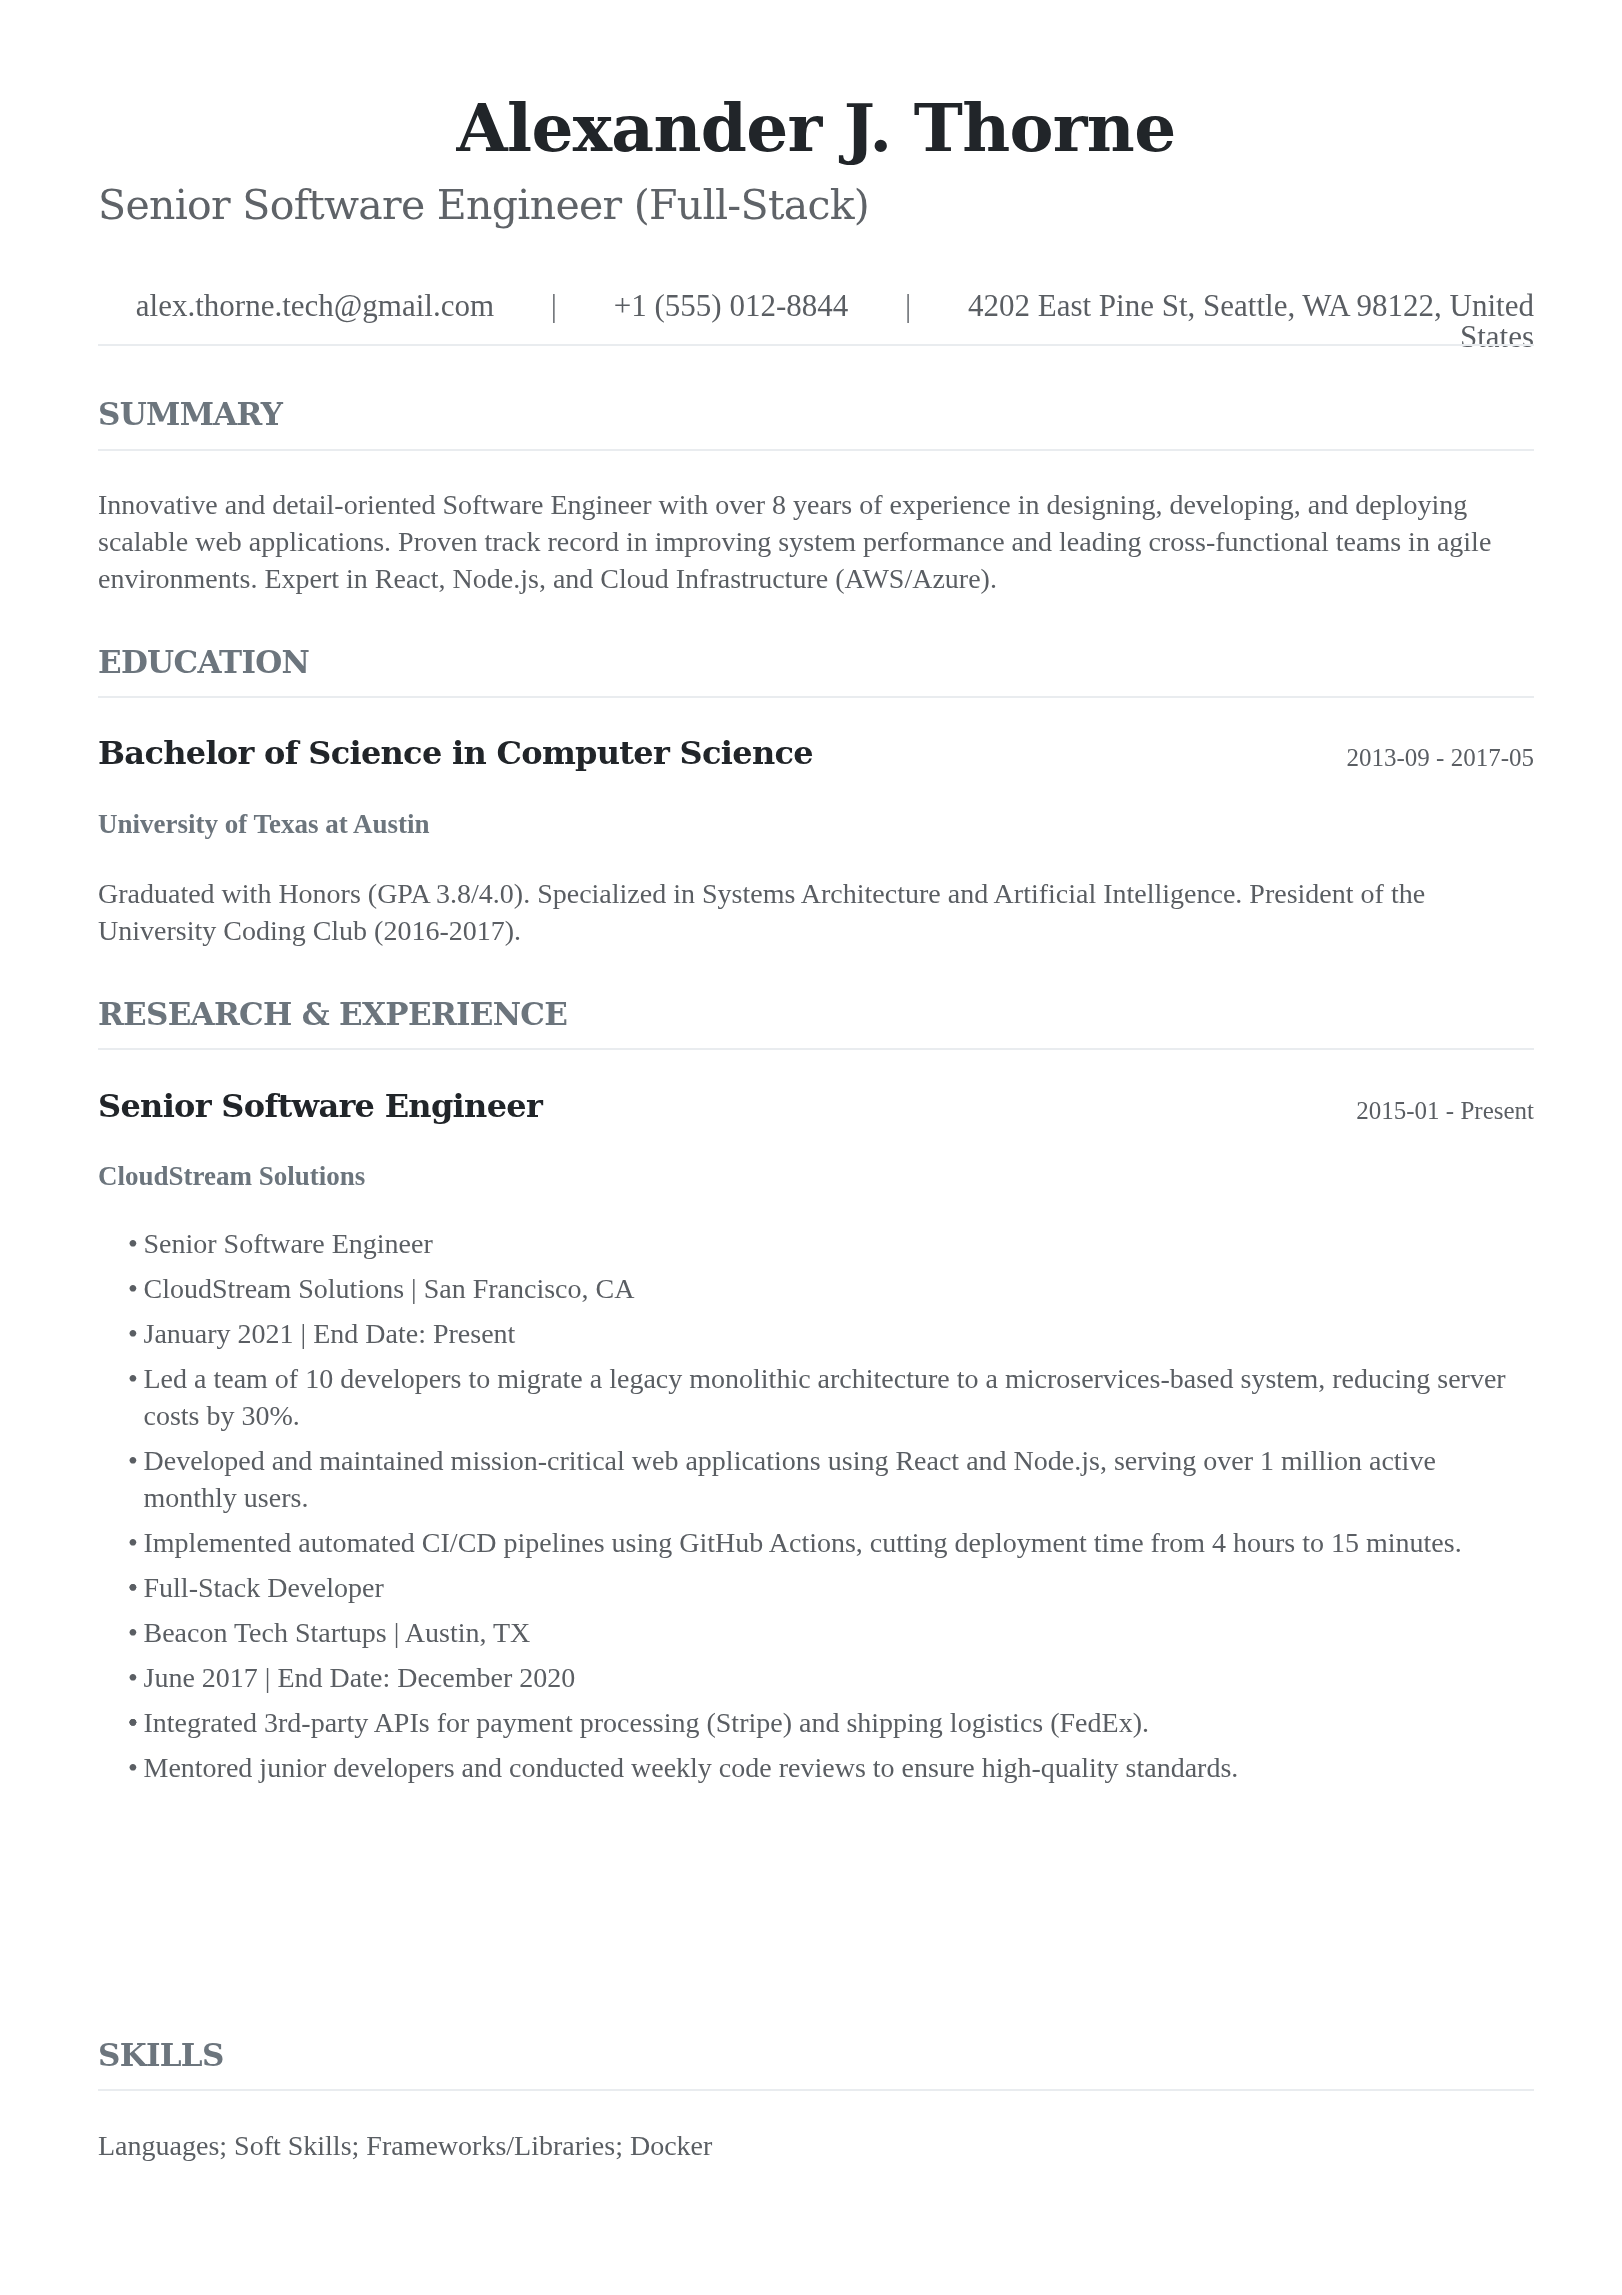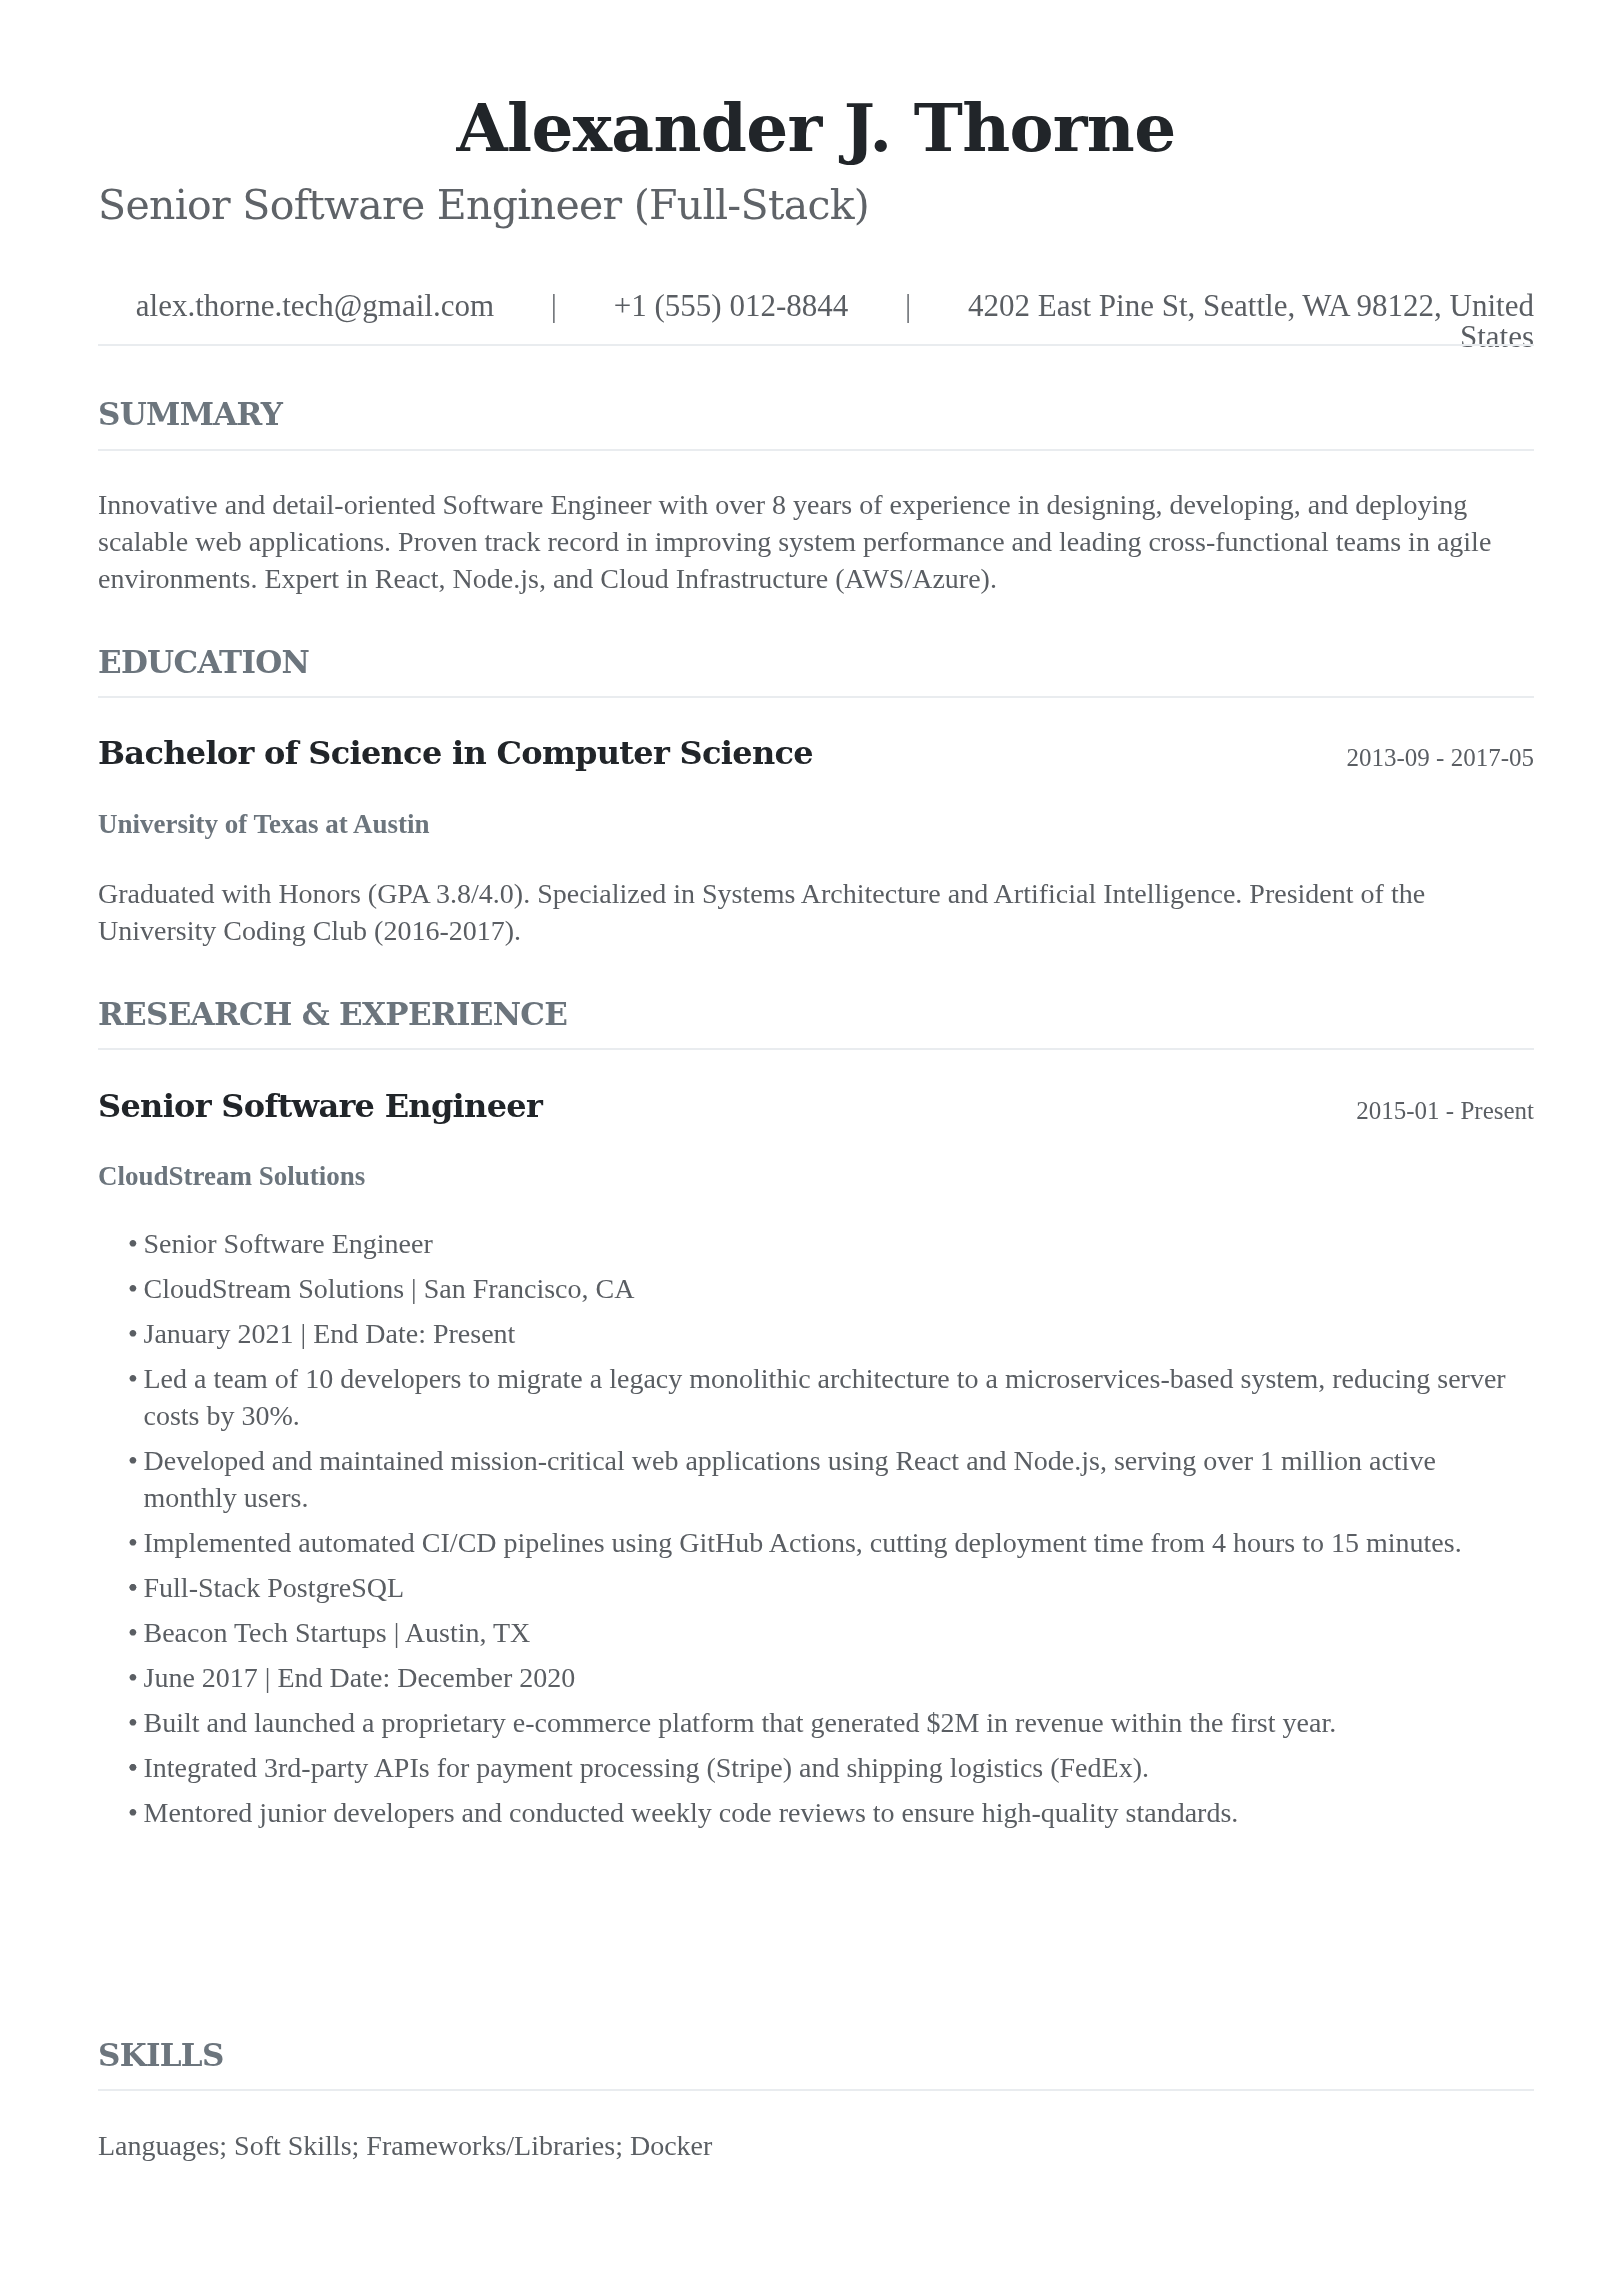--- a/index.html
+++ b/index.html
@@ -76,24 +76,24 @@
     <div class="entry-date" style="top:1098px;">2015-01 - Present</div>
     <div class="entry-org" style="top:1163px;">CloudStream Solutions</div>
     <ul class="bullets">
       <li><span class="dot">•</span><span>Senior Software Engineer</span></li>
       <li><span class="dot">•</span><span>CloudStream Solutions | San Francisco, CA</span></li>
       <li><span class="dot">•</span><span>January 2021 | End Date: Present</span></li>
       <li><span class="dot">•</span><span>Led a team of 10 developers to migrate a legacy monolithic architecture to a microservices-based system, reducing server costs by 30%.</span></li>
       <li><span class="dot">•</span><span>Developed and maintained mission-critical web applications using React and Node.js, serving over 1 million active monthly users.</span></li>
       <li><span class="dot">•</span><span>Implemented automated CI/CD pipelines using GitHub Actions, cutting deployment time from 4 hours to 15 minutes.</span></li>
       <li><span class="dot">•</span></li>
-      <li><span class="dot">•</span><span>Full-Stack PostgreSQL</span></li>
+      <li><span class="dot">•</span><span>Full-Stack Developer</span></li>
       <li><span class="dot">•</span><span>Beacon Tech Startups | Austin, TX</span></li>
       <li><span class="dot">•</span><span>June 2017 | End Date: December 2020</span></li>
-      <li><span class="dot">•</span><span>Built and launched a proprietary e-commerce platform that generated $2M in revenue within the first year.</span></li>
+      <li><span class="dot">•</span></li>
       <li><span class="dot">•</span></li>
       <li><span class="dot">•</span><span>Integrated 3rd-party APIs for payment processing (Stripe) and shipping logistics (FedEx).</span></li>
       <li><span class="dot">•</span><span>Mentored junior developers and conducted weekly code reviews to ensure high-quality standards.</span></li>
     </ul>
   </div>
 
   <h2 class="section-title" style="top:2040px;">SKILLS</h2>
   <div class="rule" style="top:2089px;"></div>
   <p class="para" style="top:2127px;">Languages; Soft Skills; Frameworks/Libraries; Docker</p>
 

